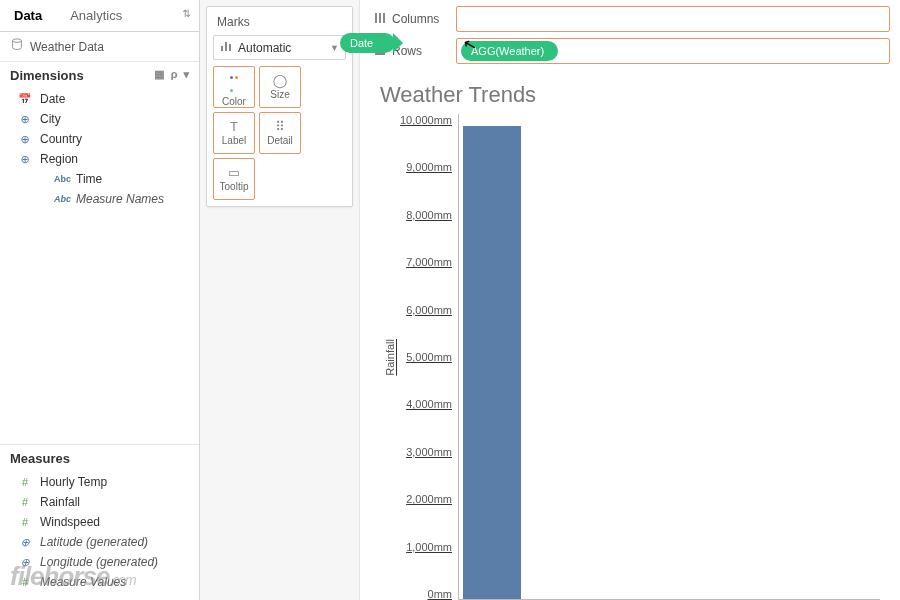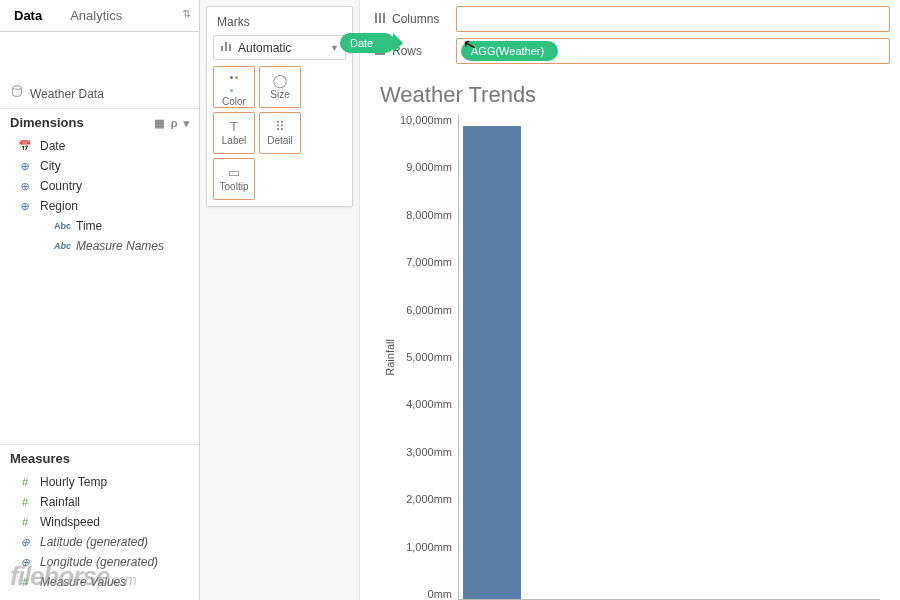--- a/index.html
+++ b/index.html
@@ -4,23 +4,23 @@
 <style>
 * { box-sizing: border-box; margin: 0; padding: 0; font-family: -apple-system, "Segoe UI", Arial, sans-serif; }
 body { width: 900px; height: 600px; background: #fff; display: flex; font-size: 12px; color: #333; overflow: hidden; position: relative; }
 
 
 .data-panel { width: 200px; border-right: 1px solid #d4d4d4; display: flex; flex-direction: column; background: #fff; }
 .tabs { display: flex; border-bottom: 1px solid #d4d4d4; }
 .tab { padding: 8px 14px; font-size: 13px; cursor: pointer; color: #666; }
 .tab.active { color: #000; font-weight: 600; }
 .tab-arrow { margin-left: auto; padding: 8px 8px; color: #888; font-size: 10px; }
-.ds-row { display: flex; align-items: center; padding: 6px 10px; gap: 6px; color: #555; margin-top: 47px; }
+.ds-row { display: flex; align-items: center; padding: 6px 10px; gap: 6px; color: #555; }
 .cyl-icon svg { width: 14px; height: 14px; }
-.section-header { display: flex; align-items: flex-end; padding: 6px 10px 4px; font-weight: 600; font-size: 13px; border-top: 1px solid #e5e5e5; gap: 9px; }
+.section-header { display: flex; align-items: flex-start; padding: 6px 10px 4px; font-weight: 600; font-size: 13px; border-top: 1px solid #e5e5e5; gap: 9px; }
 .section-header .sh-tools { margin-left: auto; display: flex; gap: 6px; color: #888; font-size: 11px; }
 .field-list { padding: 2px 0 8px; }
 .field { display: flex; align-items: center; padding: 3px 10px 3px 18px; gap: 8px; cursor: grab; }
 .field .ficon { width: 14px; text-align: center; font-size: 11px; }
 .ficon.calendar { color: #4e79a7; }
 .ficon.globe { color: #4e79a7; }
 .ficon.abc { color: #4e79a7; font-size: 9px; font-weight: 600; margin-left: 36px; }
 .ficon.hash { color: #59a14f; }
 .field.italic { font-style: italic; color: #555; }
 .spacer { flex: 1; }
@@ -49,21 +49,21 @@
 .shelf-label svg { width: 12px; height: 12px; }
 .shelf-drop { flex: 1; border: 1px solid #e59866; border-radius: 2px; height: 100%; display: flex; align-items: center; padding: 0 4px; gap: 4px; background: #fff; }
 .pill { display: inline-flex; align-items: center; height: 20px; border-radius: 10px; padding: 0 14px 0 10px; font-size: 11px; color: #fff; }
 .pill.green { background: #2ec27e; }
 .pill.green.has-arrow { position: relative; padding-right: 22px; }
 .pill.green.has-arrow:after { content: ""; position: absolute; right: -8px; top: 0; width: 0; height: 0; border-top: 10px solid transparent; border-bottom: 10px solid transparent; border-left: 10px solid #2ec27e; }
 .drag-pill { position: absolute; top: 33px; left: 340px; z-index: 50; display: flex; align-items: center; }
 .cursor { position: absolute; top: 35px; left: 463px; z-index: 60; font-size: 16px; color: #000; pointer-events: none; transform: rotate(-15deg); }
 .chart-area { flex: 1; padding: 10px 20px 0 20px; display: flex; flex-direction: column; }
 .chart-title { font-size: 22px; color: #787878; font-weight: 400; margin-bottom: 6px; }
-.plot { flex: 1; display: flex; }
+.plot { flex: 1; display: flex; text-decoration: underline; }
 .yaxis-title { writing-mode: vertical-rl; transform: rotate(180deg); text-align: center; font-size: 11px; color: #555; padding: 0 4px; align-self: center; }
 .yaxis { display: flex; flex-direction: column; justify-content: space-between; align-items: flex-end; padding: 0 6px 0 0; font-size: 11px; color: #555; }
 .plot-body { flex: 1; border-left: 1px solid #bbb; border-bottom: 1px solid #bbb; position: relative; display: flex; align-items: flex-end; }
 .bar { width: 58px; background: #5b7ea8; margin-left: 4px; }
 </style>
 </head>
 <body>
 
 <div class="data-panel">
   <div class="tabs">

